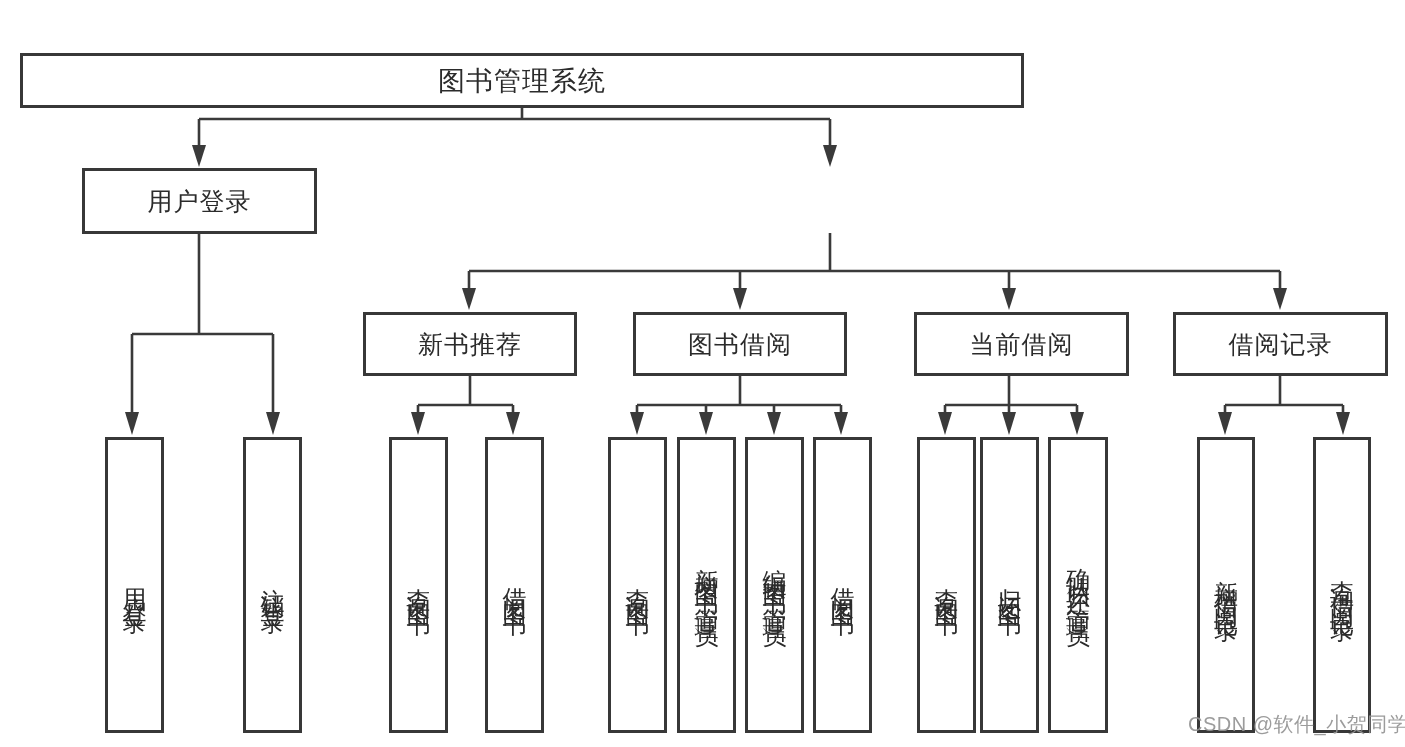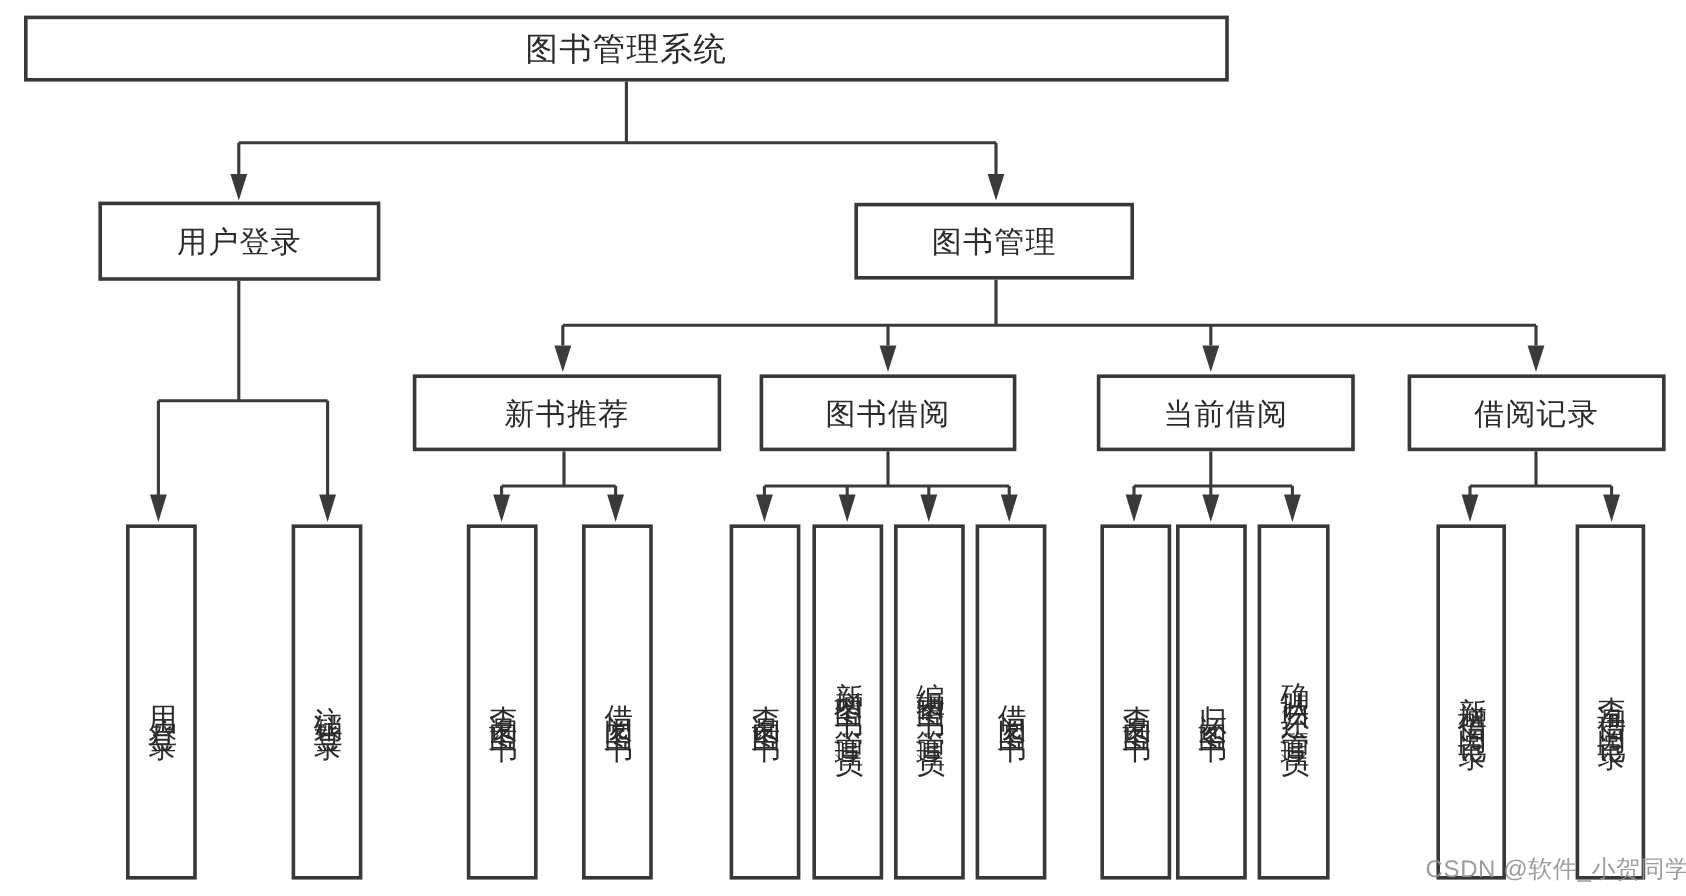--- a/index.html
+++ b/index.html
@@ -6,21 +6,21 @@
   .canvas{
     position:relative;width:1405px;height:747px;background:#ffffff;
     font-family:"Liberation Sans", sans-serif;overflow:hidden;
   }
   .connectors{position:absolute;left:0;top:0;width:1405px;height:747px;}
   .box{
     position:absolute;background:#ffffff;border:3px solid #383838;
     box-sizing:border-box;display:flex;align-items:center;justify-content:center;
     color:#2b2b2b;
   }
-  .box.root{border-width:3px;}
+  .box.root{border-width:3px;margin-top:40px;}
   .h-label{font-size:27px;letter-spacing:1px;white-space:nowrap;}
   .h-label.sub{font-size:25px;}
   .leaf{border-width:3px;}
   .v-label{
     writing-mode:vertical-rl;text-orientation:mixed;
     font-size:24px;letter-spacing:8px;line-height:1;white-space:nowrap;
   }
   .watermark{
     position:absolute;left:1188px;top:711px;font-size:20px;
     color:rgba(148,148,148,0.92);white-space:nowrap;letter-spacing:0.5px;
@@ -67,25 +67,22 @@
     </g>
   </svg>
 
   <div class="box root" style="left:20px;top:13px;width:1004px;height:55px;">
     <span class="h-label">图书管理系统</span>
   </div>
 
   <div class="box" style="left:82px;top:168px;width:235px;height:66px;">
     <span class="h-label sub">用户登录</span>
   </div>
-  <div class="box" style="left:712px;top:169px;width:233px;height:64px;">
-    <span class="h-label sub">图书管理</span>
-  </div>
 
-  <div class="box" style="left:344px;top:312px;width:257px;height:64px;">
+  <div class="box" style="left:363px;top:312px;width:214px;height:64px;">
     <span class="h-label sub">新书推荐</span>
   </div>
   <div class="box" style="left:633px;top:312px;width:214px;height:64px;">
     <span class="h-label sub">图书借阅</span>
   </div>
   <div class="box" style="left:902px;top:312px;width:215px;height:64px;margin-left:12px;">
     <span class="h-label sub">当前借阅</span>
   </div>
   <div class="box" style="left:1173px;top:312px;width:215px;height:64px;">
     <span class="h-label sub">借阅记录</span>

